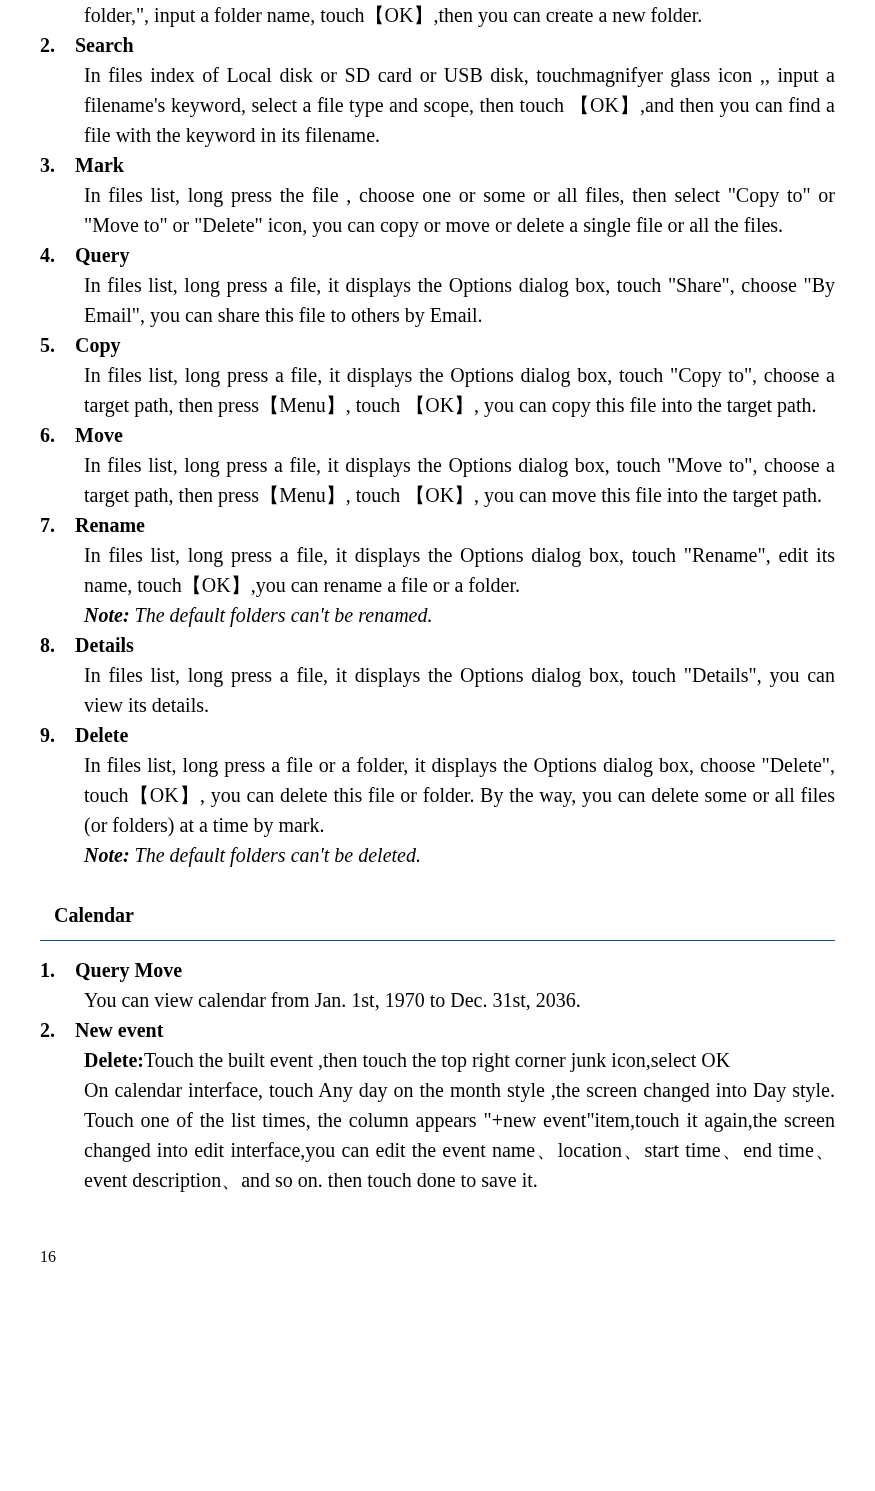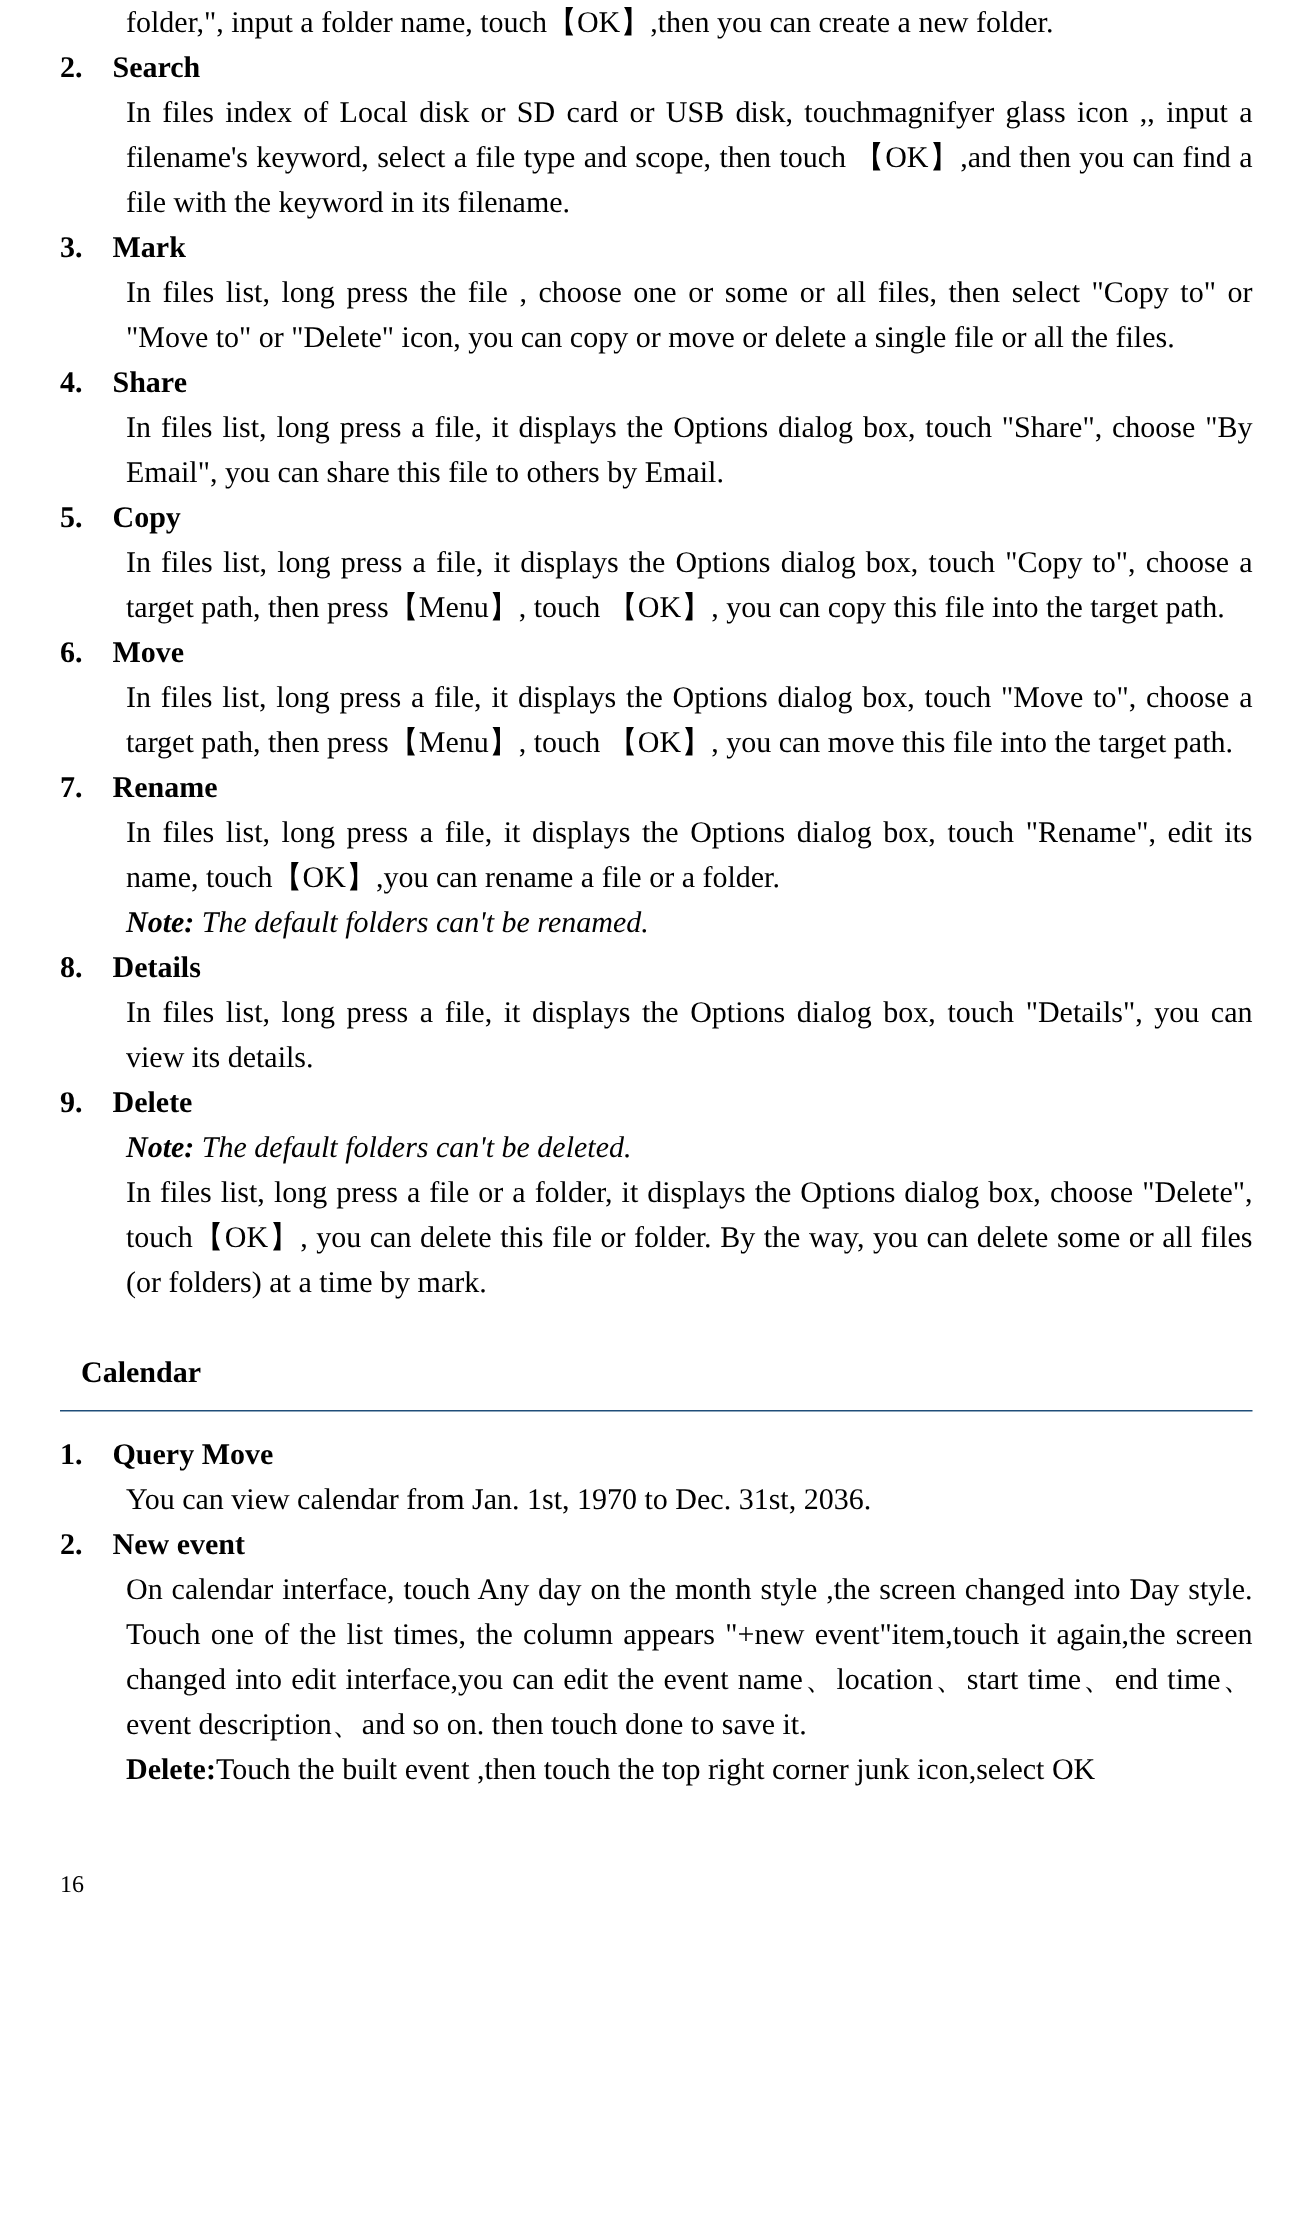--- a/index.html
+++ b/index.html
@@ -85,21 +85,21 @@
     <div class="item-header">
       <span class="item-number">3.</span>
       <span class="item-title">Mark</span>
     </div>
     <div class="item-body justify">In files list, long press the file , choose one or some or all files, then select "Copy to" or "Move to" or "Delete" icon, you can copy or move or delete a single file or all the files.</div>
   </div>
 
   <div class="item">
     <div class="item-header">
       <span class="item-number">4.</span>
-      <span class="item-title">Share</span>
+      <span class="item-title">Query</span>
     </div>
     <div class="item-body justify">In files list, long press a file, it displays the Options dialog box, touch "Share", choose "By Email", you can share this file to others by Email.</div>
   </div>
 
   <div class="item">
     <div class="item-header">
       <span class="item-number">5.</span>
       <span class="item-title">Copy</span>
     </div>
     <div class="item-body justify">In files list, long press a file, it displays the Options dialog box, touch "Copy to", choose a target path, then press【Menu】, touch 【OK】,  you can copy this file into the target path.</div>
@@ -130,43 +130,43 @@
       <span class="item-title">Details</span>
     </div>
     <div class="item-body justify">In files list, long press a file, it displays the Options dialog box, touch "Details", you can view its details.</div>
   </div>
 
   <div class="item">
     <div class="item-header">
       <span class="item-number">9.</span>
       <span class="item-title">Delete</span>
     </div>
+    <div class="item-body justify">In files list, long press a file or a folder, it displays the Options dialog box, choose "Delete", touch【OK】, you can delete this file or folder. By the way, you can delete some or all files (or folders) at a time by mark.</div>
     <div class="item-body">
       <span class="note">Note:</span><span class="note-text"> The default folders can't be deleted.</span>
     </div>
-    <div class="item-body justify">In files list, long press a file or a folder, it displays the Options dialog box, choose "Delete", touch【OK】, you can delete this file or folder. By the way, you can delete some or all files (or folders) at a time by mark.</div>
   </div>
 
   <div class="section-title">Calendar</div>
   <hr class="section-divider">
 
   <div class="item">
     <div class="item-header">
       <span class="item-number">1.</span>
       <span class="item-title">Query Move</span>
     </div>
     <div class="item-body">You can view calendar from Jan. 1st, 1970 to Dec. 31st, 2036.</div>
   </div>
 
   <div class="item">
     <div class="item-header">
       <span class="item-number">2.</span>
       <span class="item-title">New event</span>
     </div>
-    <div class="item-body">On calendar interface, touch Any day on the month style ,the screen changed into Day style. Touch one of the list times, the column appears "+new event"item,touch it again,the screen changed into edit interface,you can edit the event name、location、start time、end time、event description、and so on.  then touch done to save it.</div>
     <div class="item-body last-justify">
       <span style="font-weight:bold;">Delete:</span><span>Touch the built event ,then touch the top right corner junk icon,select OK</span>
     </div>
+    <div class="item-body">On calendar interface, touch Any day on the month style ,the screen changed into Day style. Touch one of the list times, the column appears "+new event"item,touch it again,the screen changed into edit interface,you can edit the event name、location、start time、end time、event description、and so on.  then touch done to save it.</div>
   </div>
 
   <div class="page-number">16</div>
 
 </div>
 
 </body></html>

